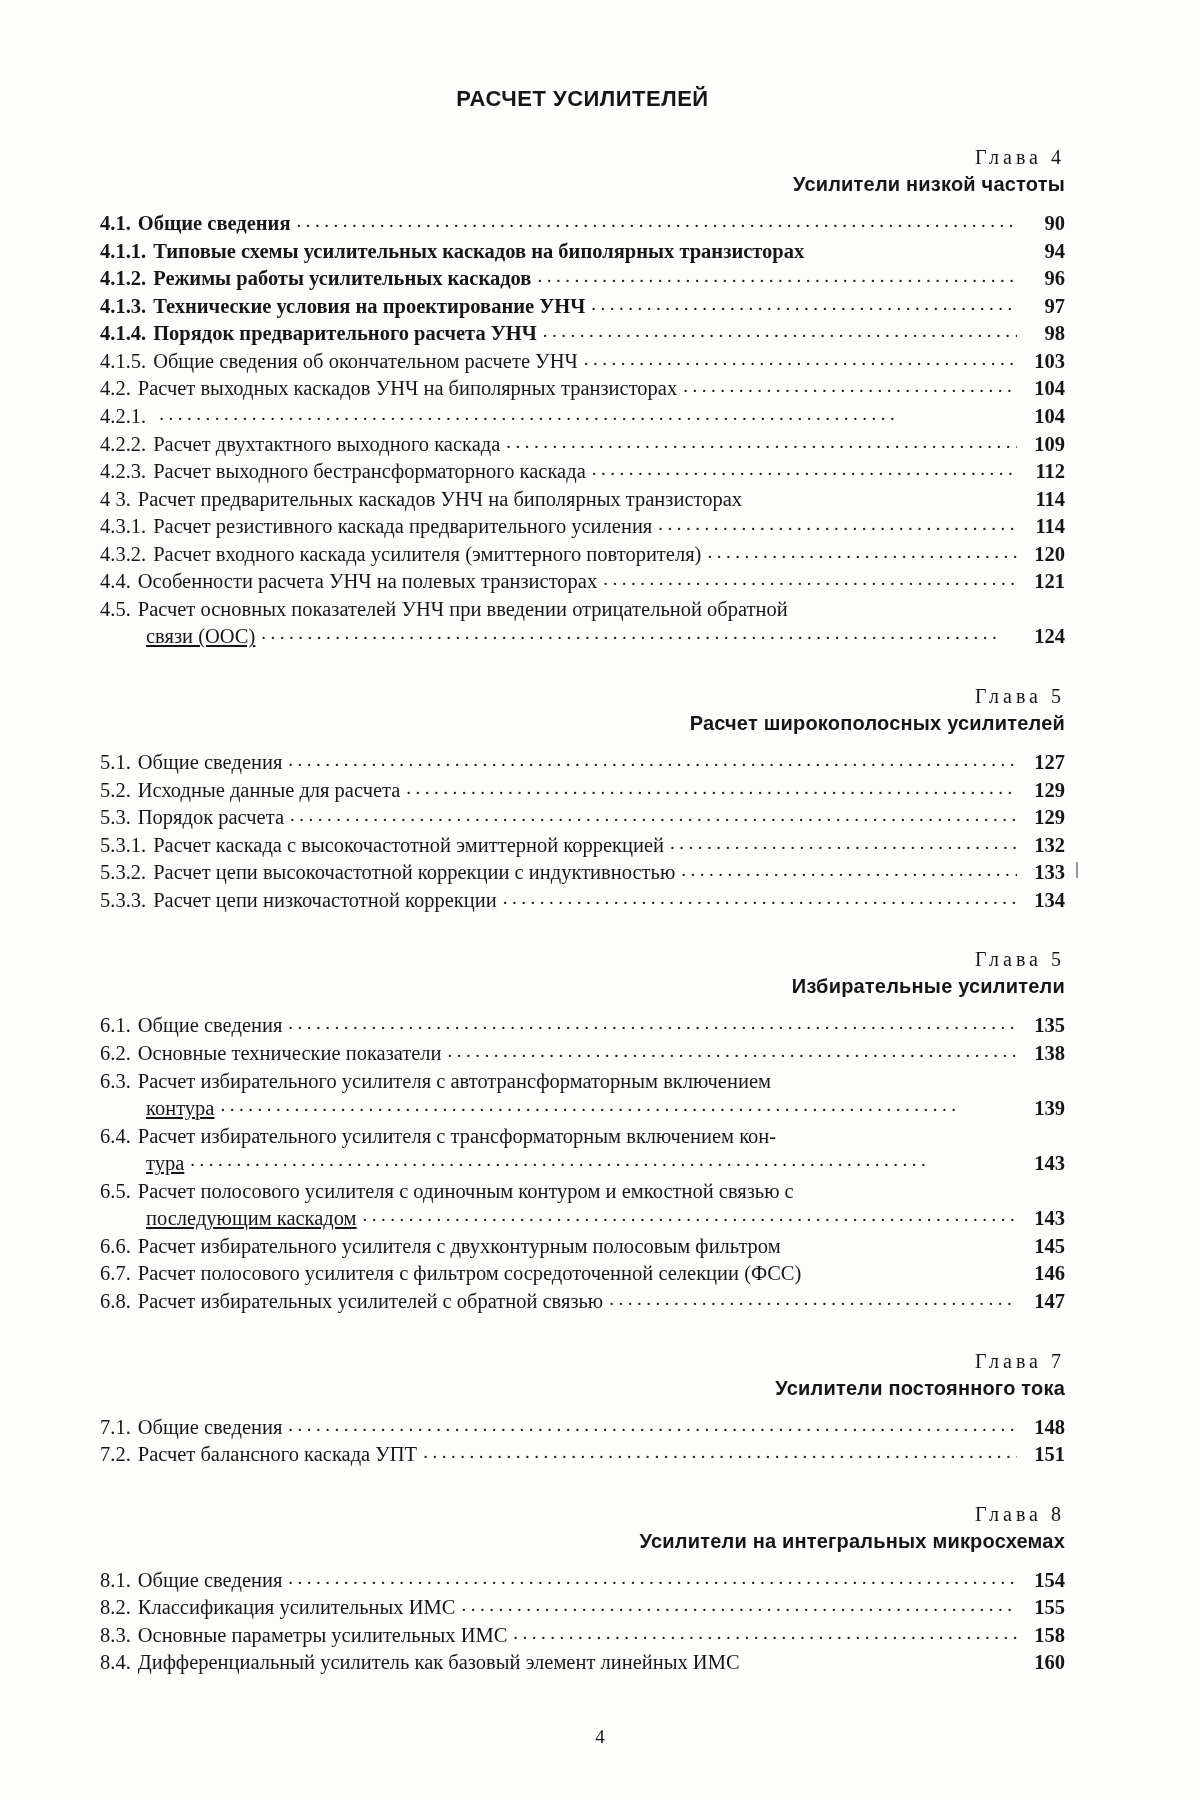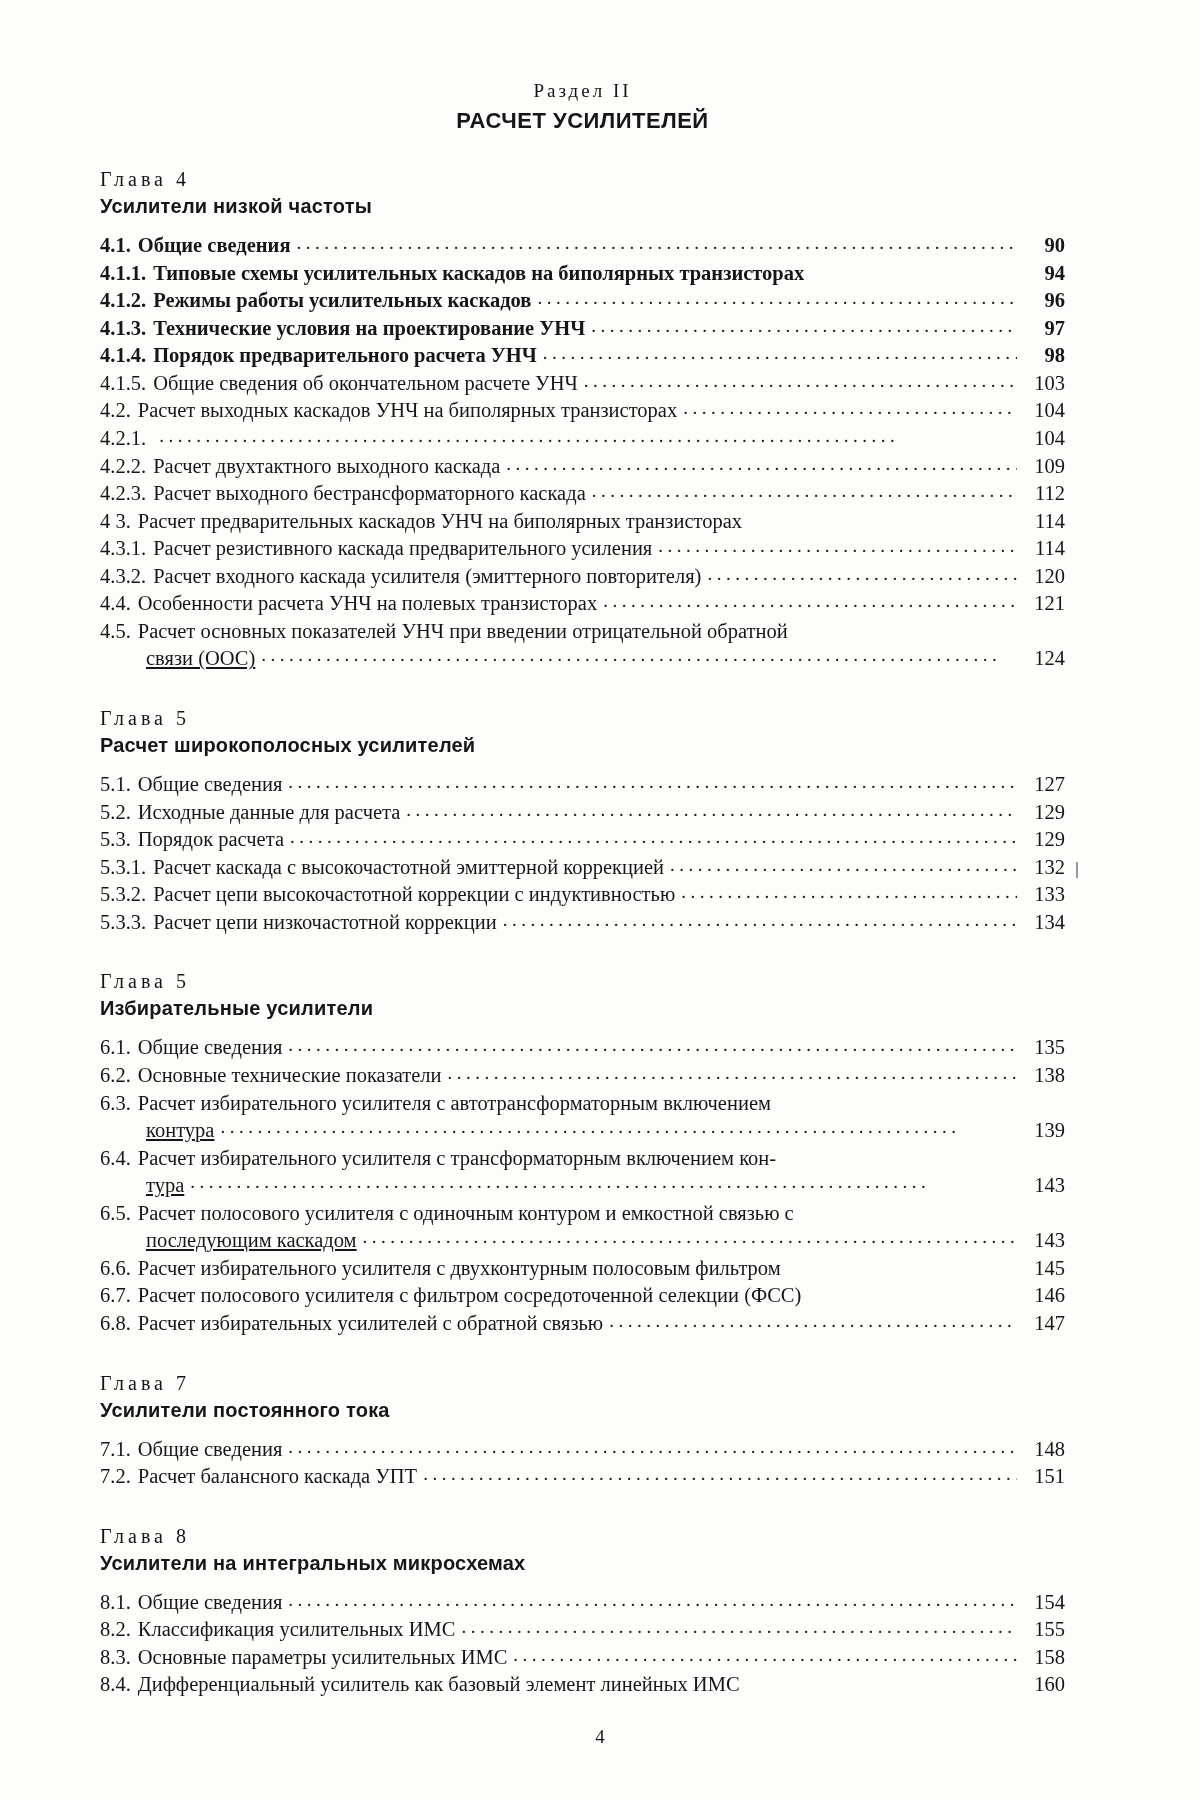--- a/index.html
+++ b/index.html
@@ -31,21 +31,21 @@
     font-weight: normal;
   }
   .section-title {
     font-family: "Liberation Sans", sans-serif;
     font-size: 22px;
     font-weight: bold;
     letter-spacing: 0.5px;
     margin-top: 6px;
   }
   .chapter-head {
-    text-align: left;
+    text-align: right;
     margin-top: 34px;
     margin-bottom: 6px;
   }
   .chapter-kicker {
     font-size: 20px;
     letter-spacing: 4px;
   }
   .chapter-title {
     font-family: "Liberation Sans", sans-serif;
     font-size: 20px;
@@ -78,20 +78,21 @@
     top: -4px;
     letter-spacing: 4.5px;
     font-size: 19px;
     color: #1b1b1b;
     white-space: nowrap;
   }
   .toc-entry .page-no {
     flex: 0 0 auto;
     text-align: right;
     min-width: 42px;
+    font-weight: bold;
   }
   .toc-entry.bold .label,
   .toc-entry.bold .num,
   .toc-entry.bold .page-no {
     font-weight: bold;
   }
   .toc-entry.wrap {
     display: block;
     white-space: normal;
   }
@@ -123,21 +124,20 @@
     height: 16px;
     background: #999;
   }
 </style>
 </head>
 <body>
 
 <div class="page">
 
   <div class="section-head">
-    <div class="section-kicker">Раздел II</div>
     <div class="section-title">РАСЧЕТ УСИЛИТЕЛЕЙ</div>
   </div>
 
   <div id="chapters">
       <div class="chapter-head">
         <div class="chapter-kicker">Глава   4</div>
         <div class="chapter-title">Усилители низкой частоты</div>
       </div>
       <div class="toc">
         <div class="toc-entry bold">

